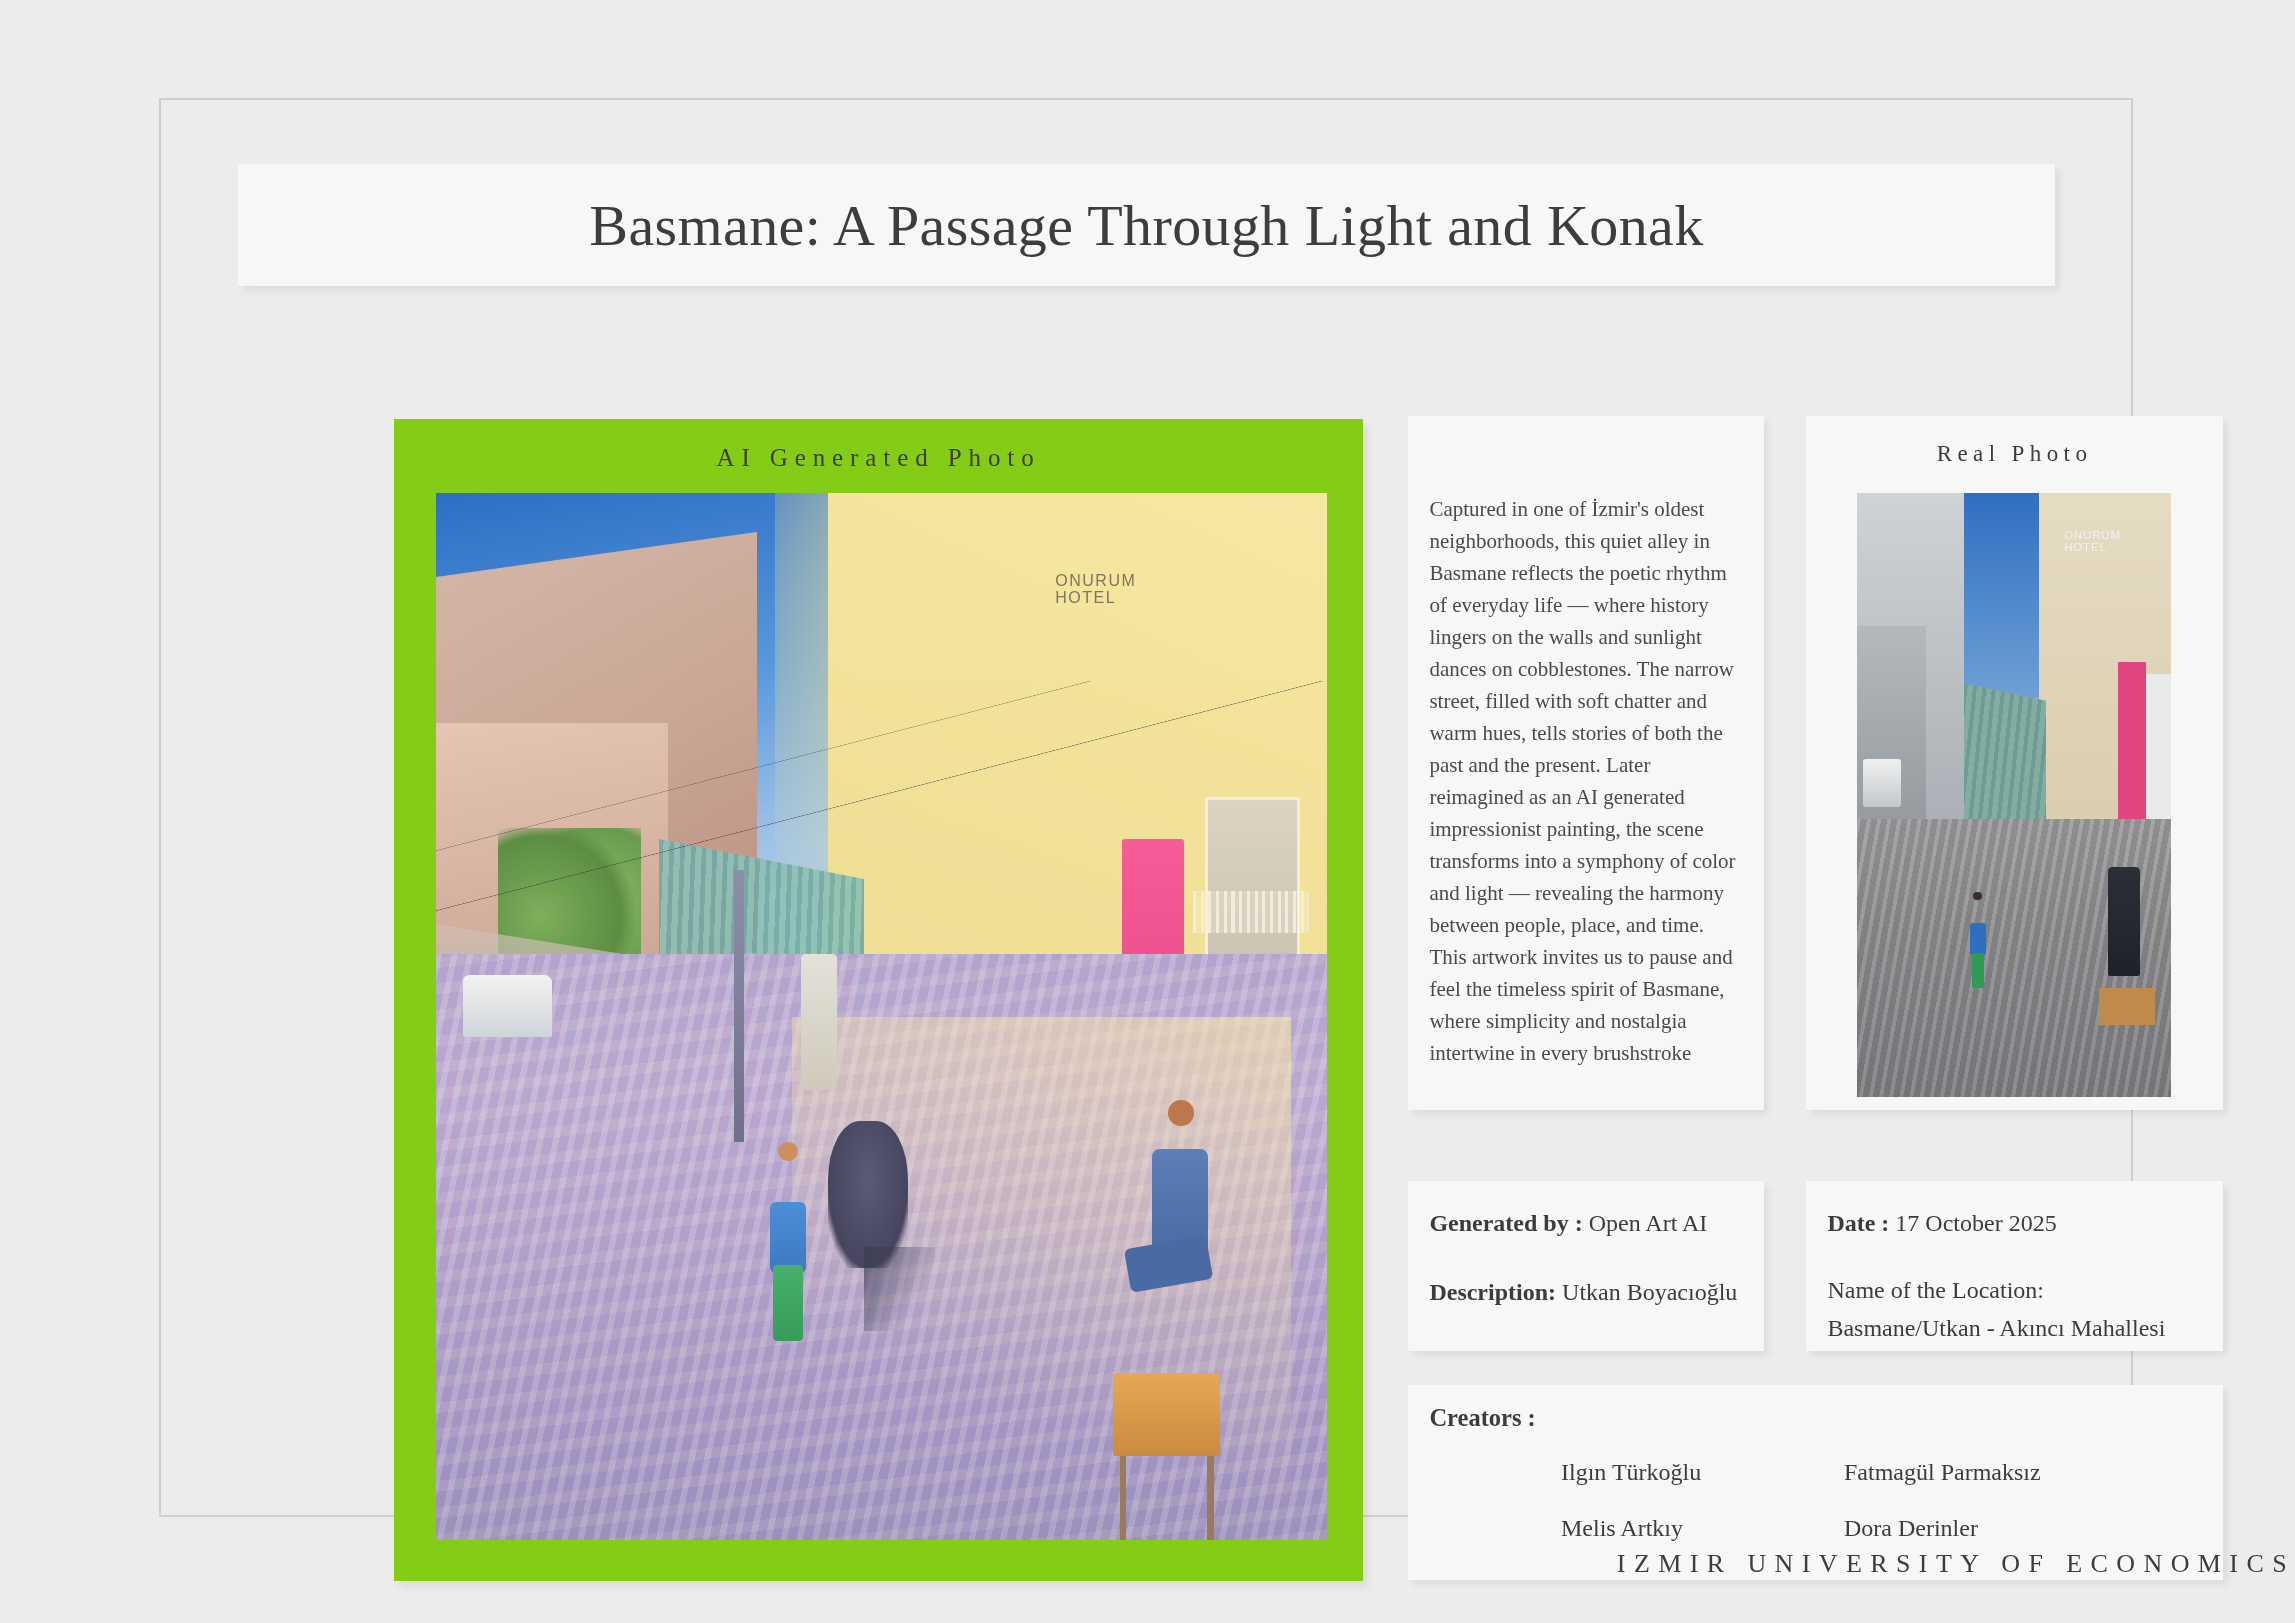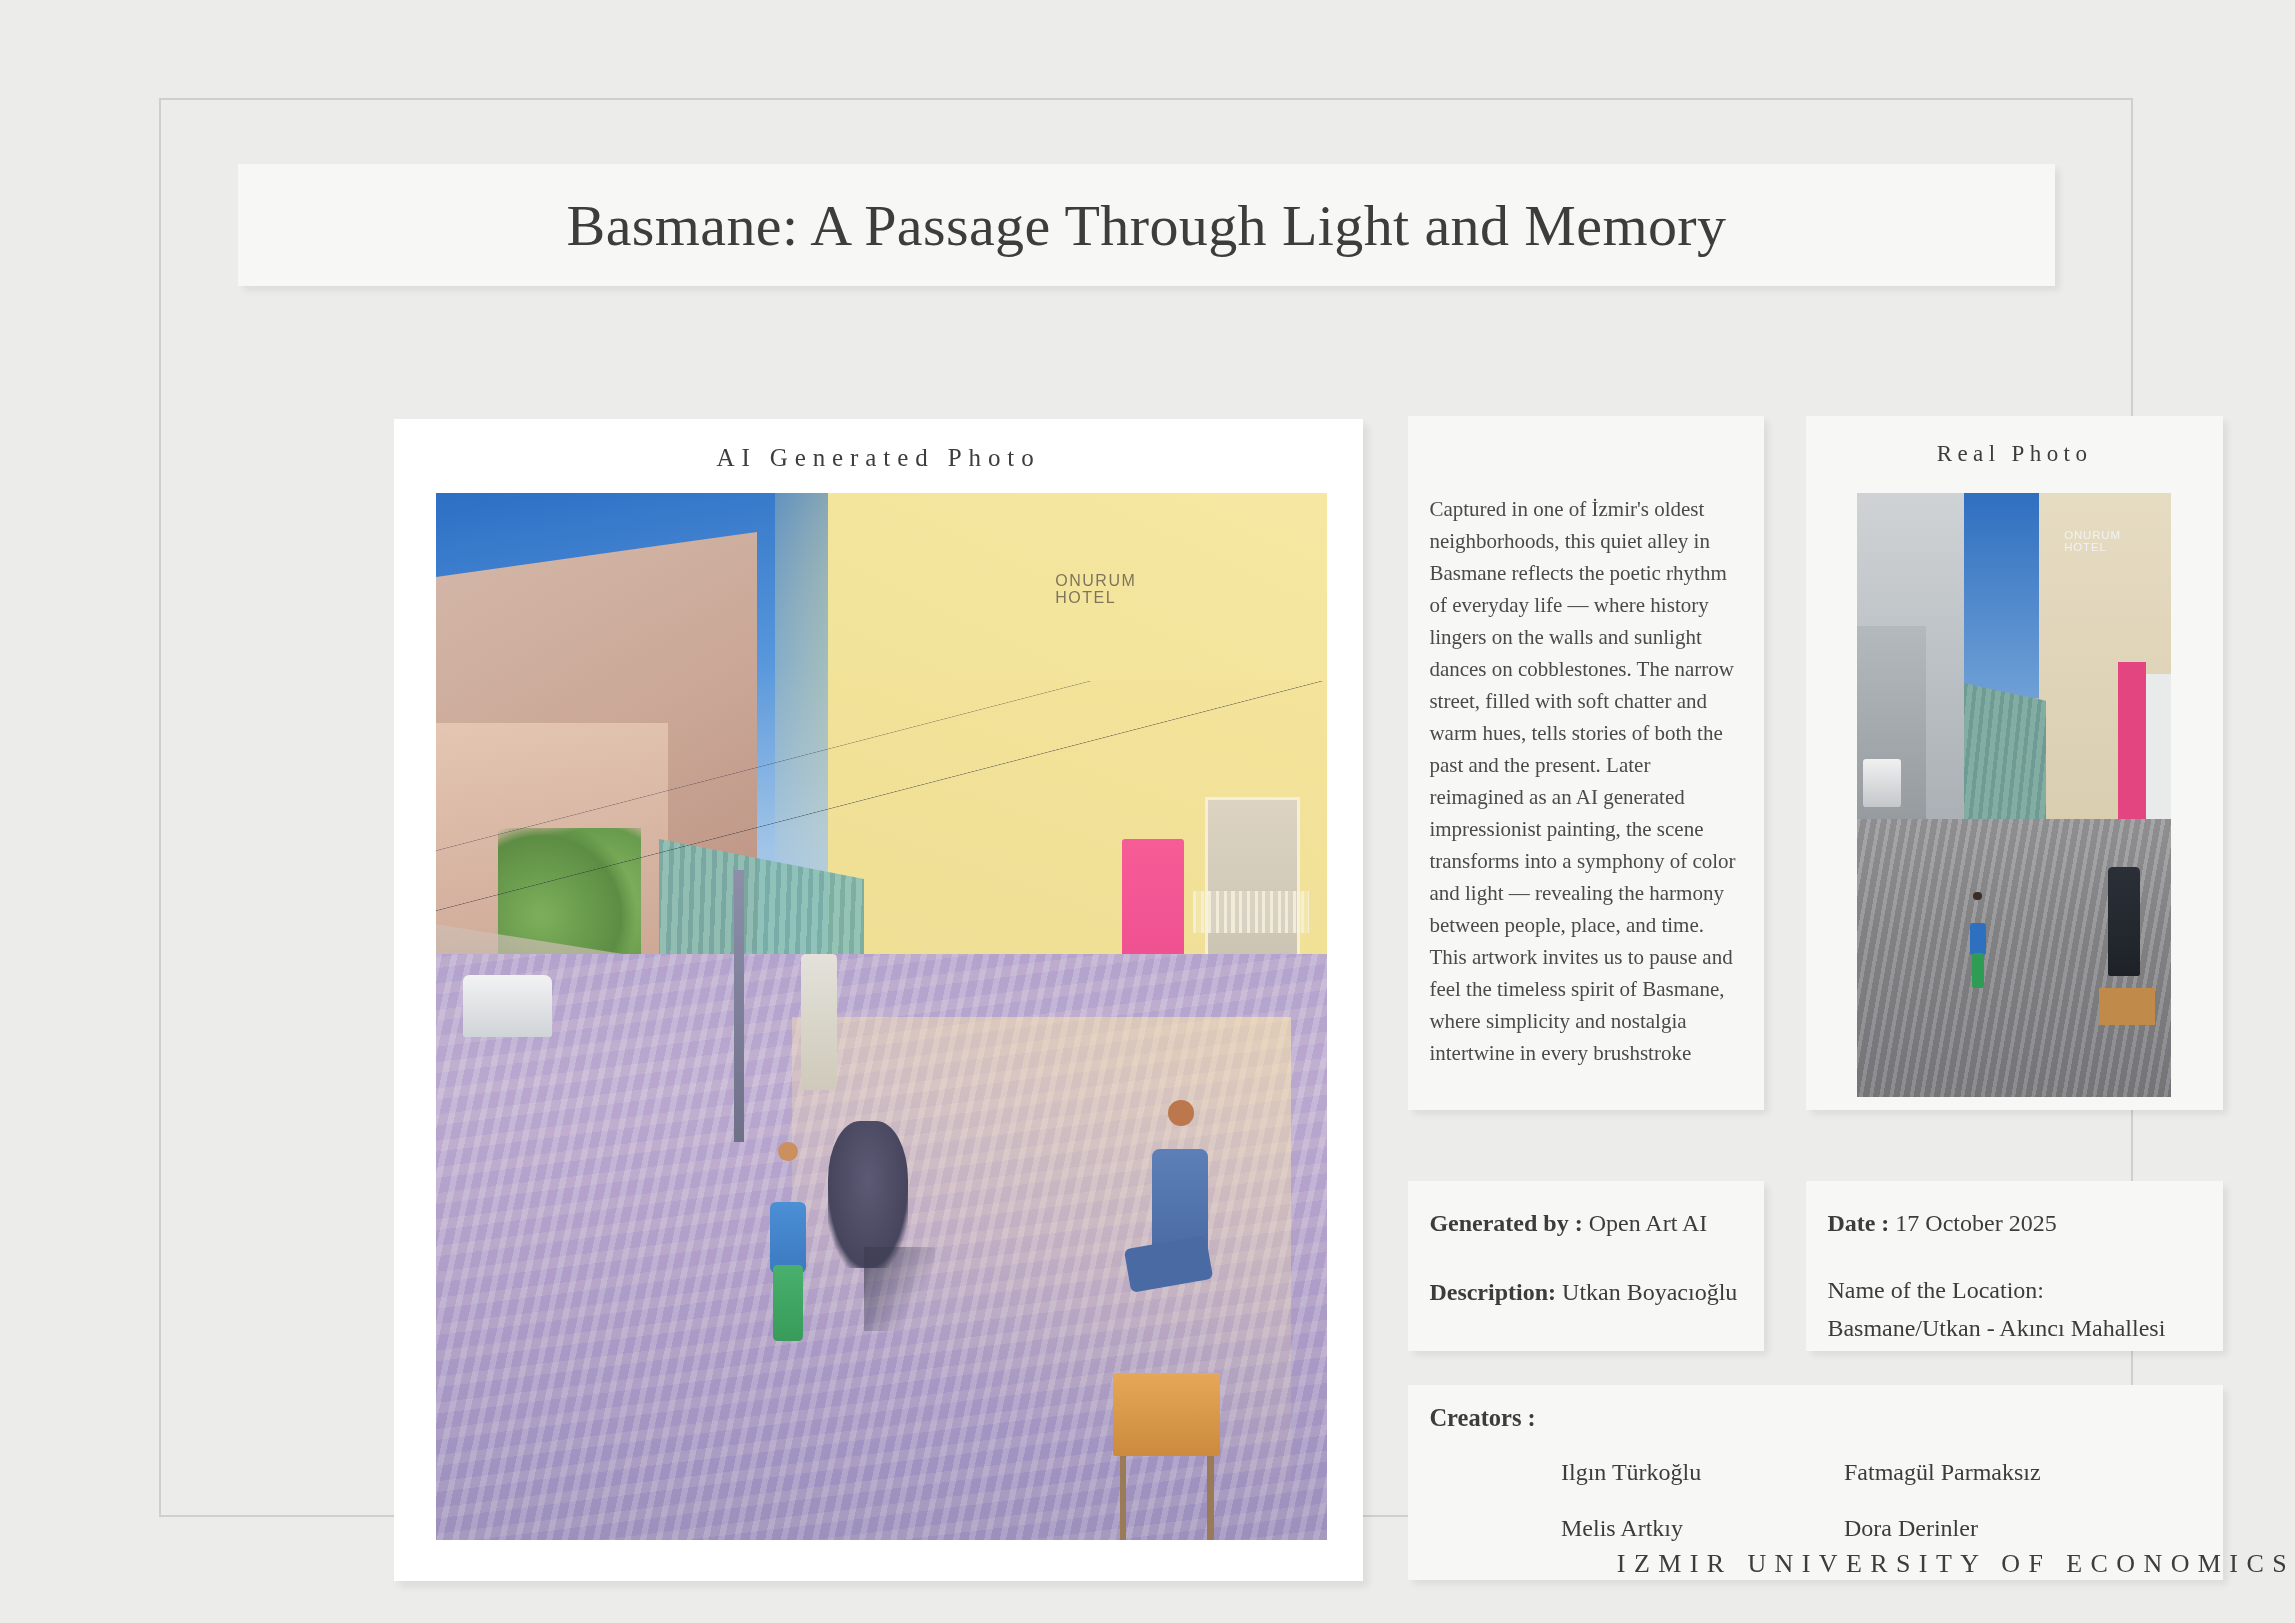--- a/index.html
+++ b/index.html
@@ -47,21 +47,21 @@
     white-space: nowrap;
   }
 
   
   .art-card {
     position: absolute;
     left: 233px;
     top: 319px;
     width: 969px;
     height: 1162px;
-    background: #ffffff;
+    background: #84cc16;
     box-shadow: 5.4px 6.1px 7.7px rgba(0,0,0,0.07);
   }
   .panel-label {
     text-align: center;
     font-size: 25px;
     letter-spacing: 6.9px;
     color: #3d3d3d;
     padding-top: 24.5px;
     font-family: "Liberation Serif", serif;
   }
@@ -329,21 +329,21 @@
   .r-man { position:absolute; right:10%; bottom:20%; width:10%; height:18%; background: linear-gradient(180deg,#2b3038,#1e2228); border-radius:4.6px 4.6px 2.3px 2.3px; }
   .r-bench { position:absolute; right:5%; bottom:12%; width:18%; height:6%; background:#c08b4a; }
   .r-car { position:absolute; left:2%; top:44%; width:12%; height:8%; background: linear-gradient(180deg,#f0f0f0,#c4c8cb); border-radius:3.1px; }
 </style>
 </head>
 <body>
 
 <div class="poster">
 
   <div class="title-card">
-    <div class="title">Basmane: A Passage Through Light and Memory</div>
+    <div class="title">Basmane: A Passage Through Light and Konak</div>
   </div>
 
   <div class="art-card">
     <div class="panel-label">AI Generated Photo</div>
     <div class="art-frame">
       <div class="painting">
         <div class="p-sky"></div>
         <div class="p-sun"></div>
         <div class="p-bldg-left"></div>
         <div class="p-bldg-left2"></div>

